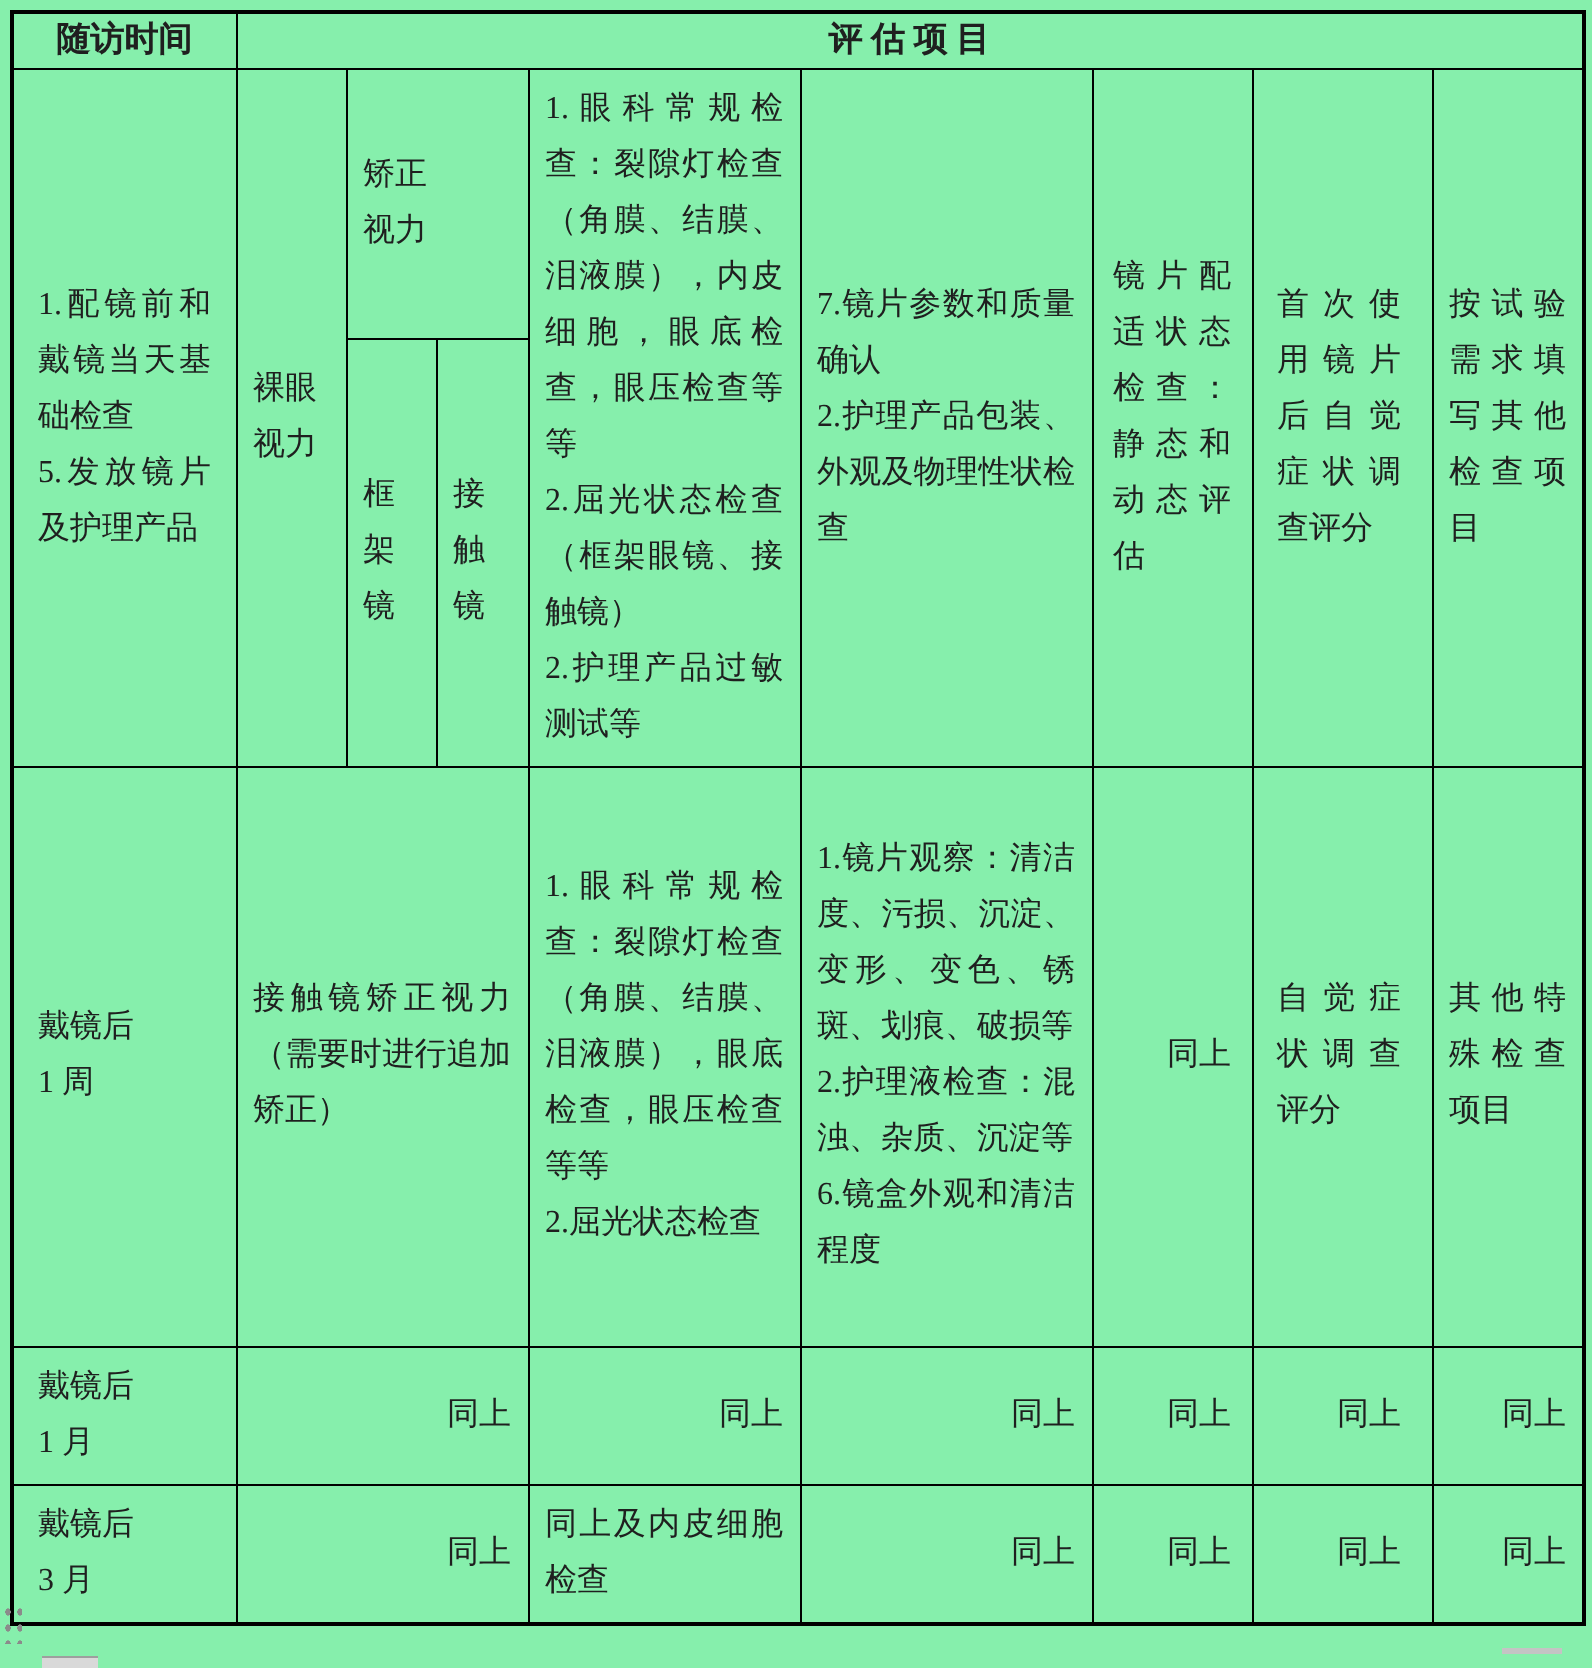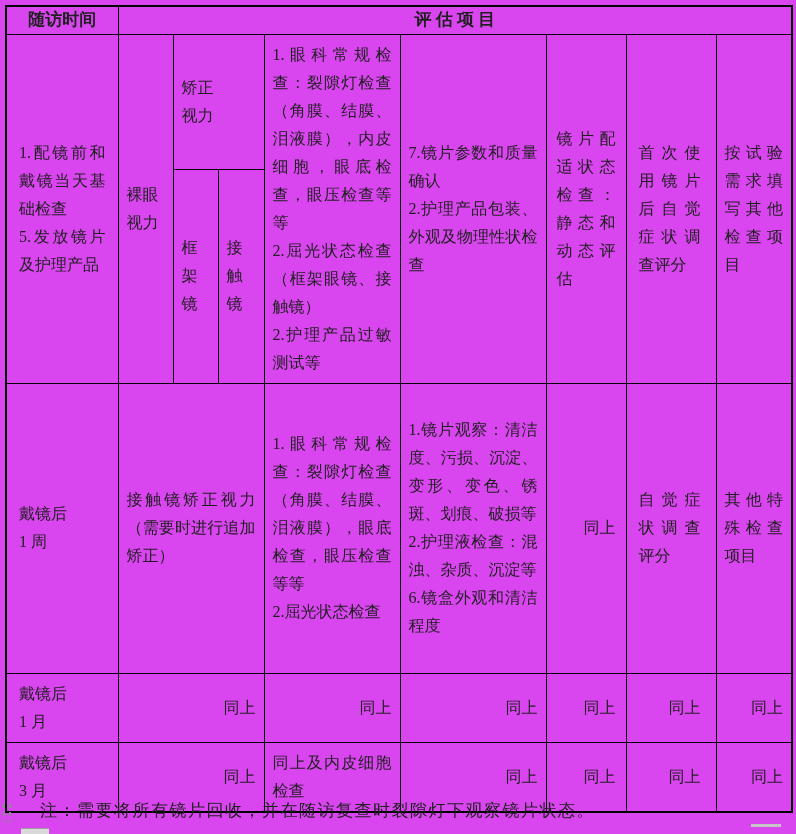--- a/index.html
+++ b/index.html
@@ -1,21 +1,21 @@
 <!DOCTYPE html>
 <html><head>
 <meta charset="utf-8">
 <style>
   html,body{margin:0;padding:0;background:#ffffff;}
   body{
     width:796px;height:834px;position:relative;overflow:hidden;
     font-family:"Liberation Serif","DejaVu Serif",serif;
     color:#1f1f1f;
   }
-  .sheet{position:absolute;inset:0;background:#d946ef;font-family:Liberation Serif, serif;}
+  .sheet{position:absolute;inset:0;background:#86efac;font-family:Liberation Serif, serif;}
 
   table.schedule{
     position:absolute;left:5px;top:5px;
     width:786px;
     border-collapse:collapse;table-layout:fixed;
     border:2px solid #000;
   }
   td{
     border:1px solid #000;
     font-size:16px;line-height:1.75;
@@ -152,19 +152,18 @@
       <td colspan="3" class="same">同上</td>
       <td>同上及内皮细胞检查</td>
       <td class="same">同上</td>
       <td class="c7 same">同上</td>
       <td class="c8 same">同上</td>
       <td class="c9 same">同上</td>
     </tr>
   </tbody>
     </table>
 
-  <div class="note-line">注：需要将所有镜片回收，并在随访复查时裂隙灯下观察镜片状态。</div>
 
   <div class="dots-marker"></div>
   <div class="grey-box-left"></div>
   <div class="grey-box-right"></div>
 
 </div>
 
 </body></html>

